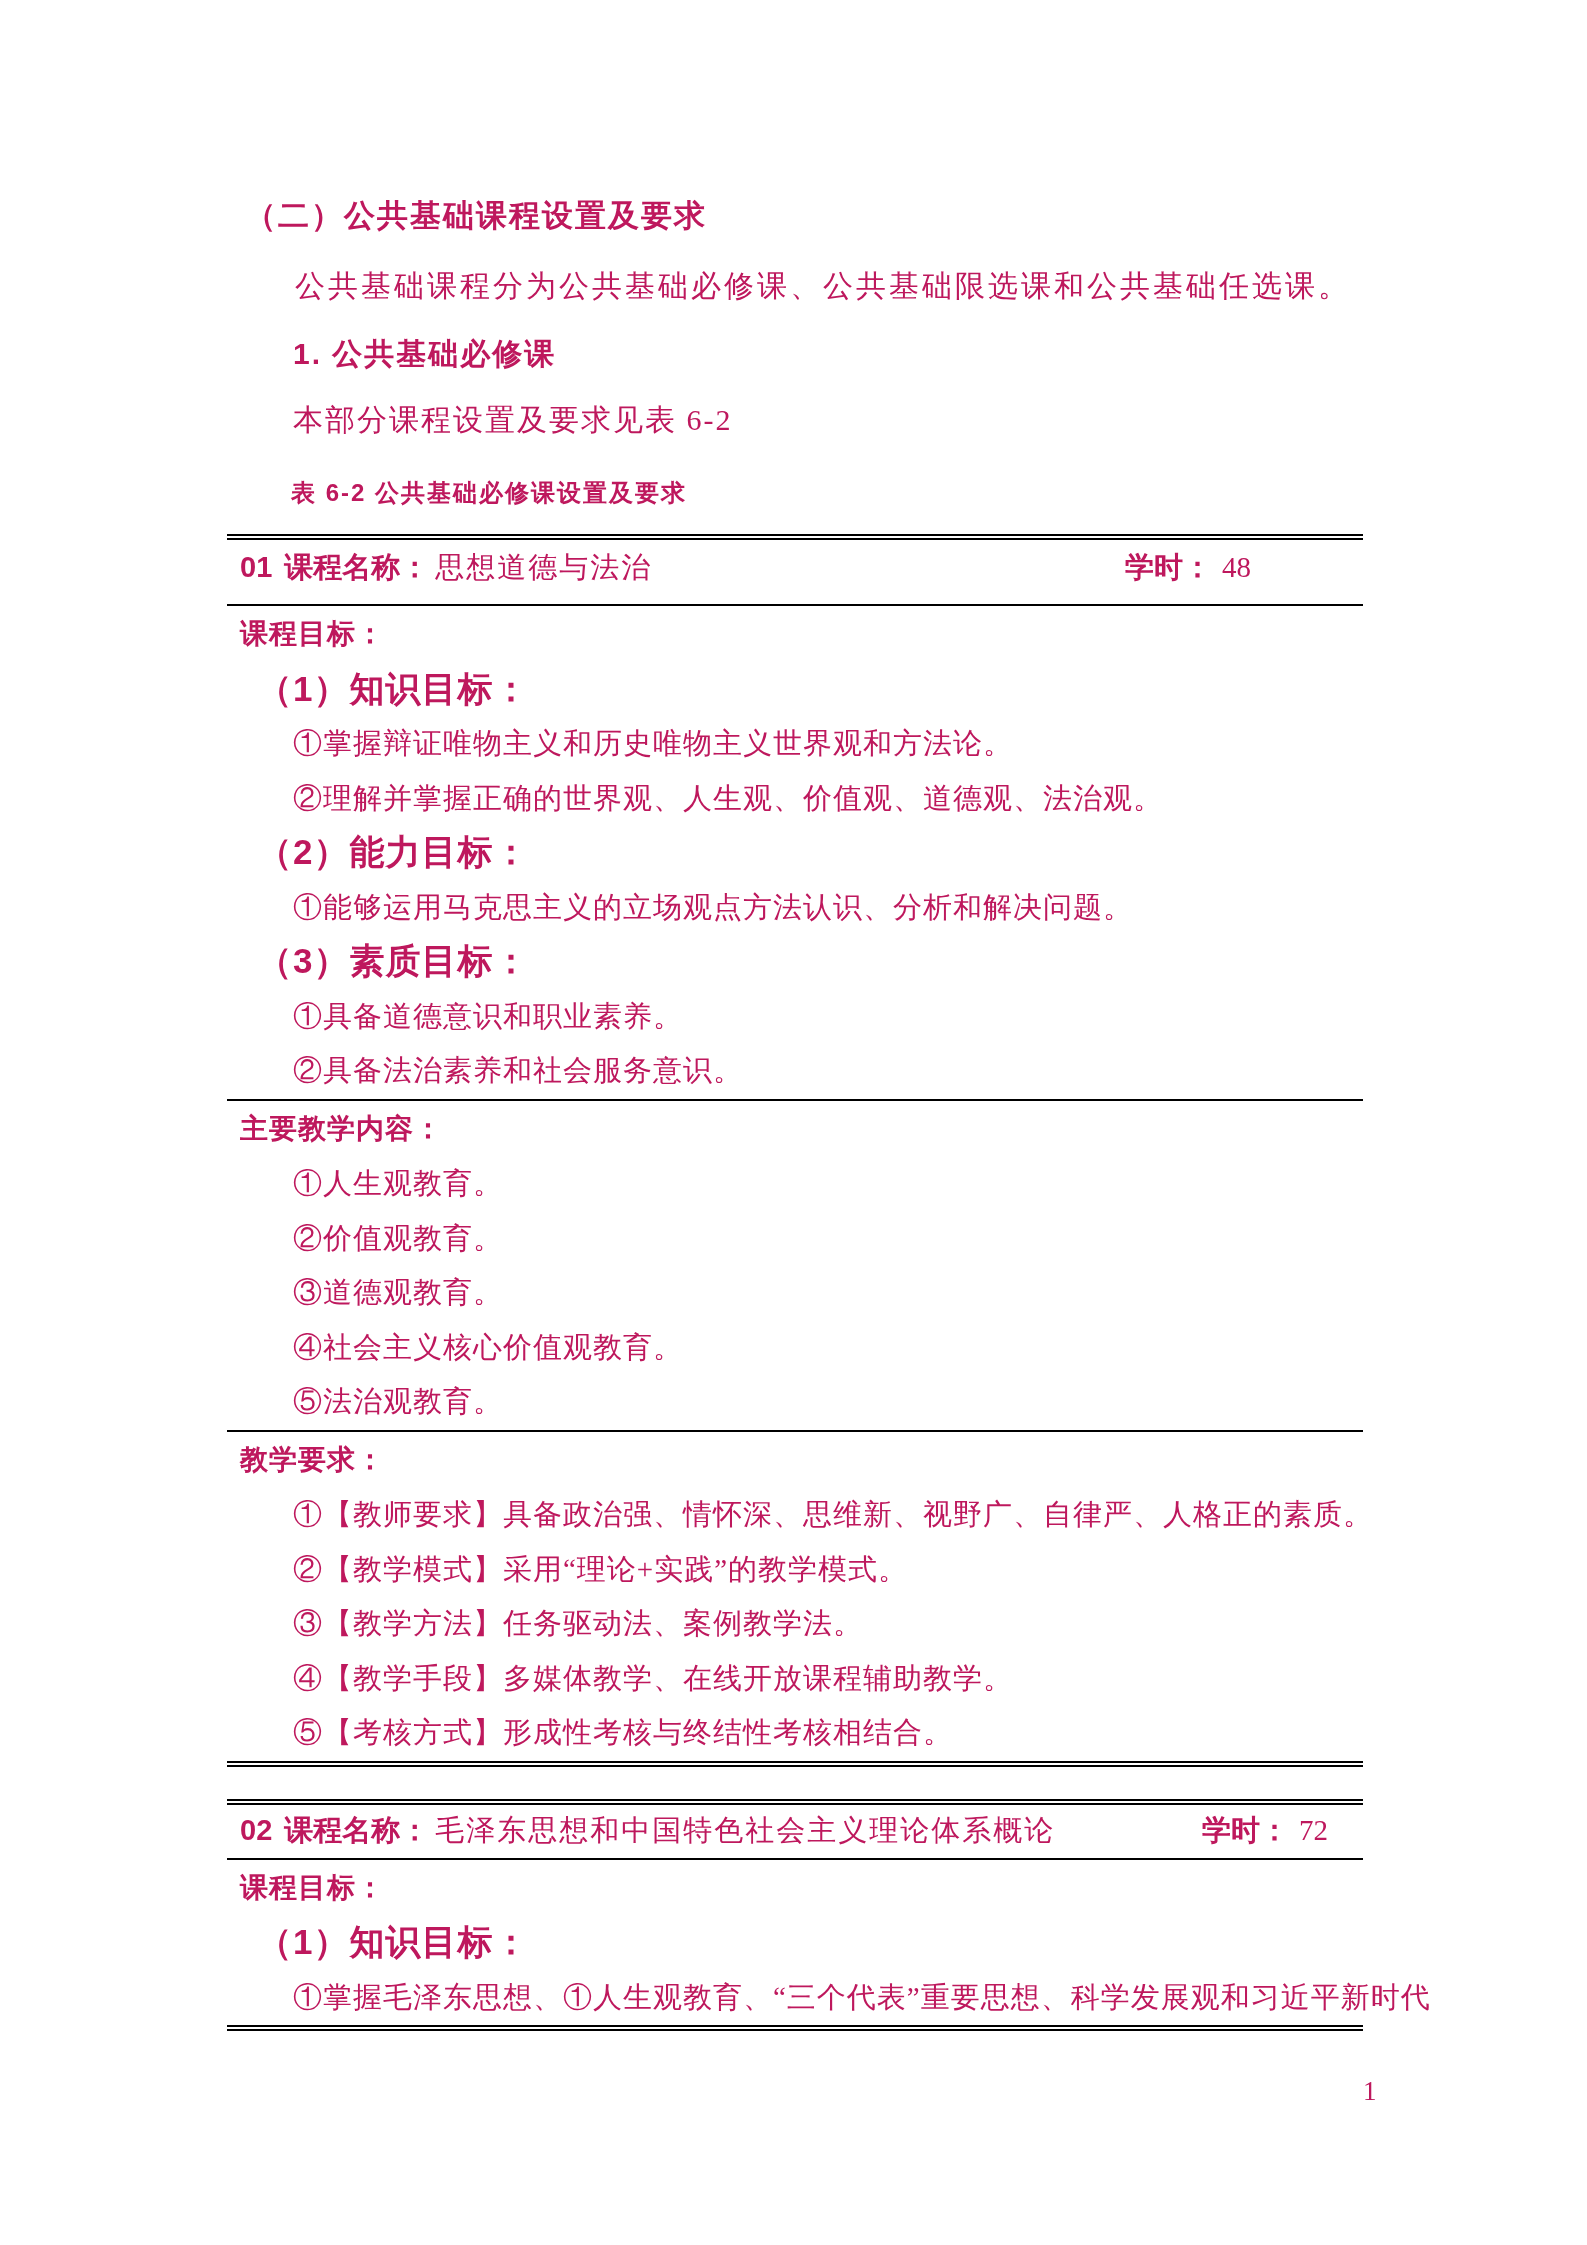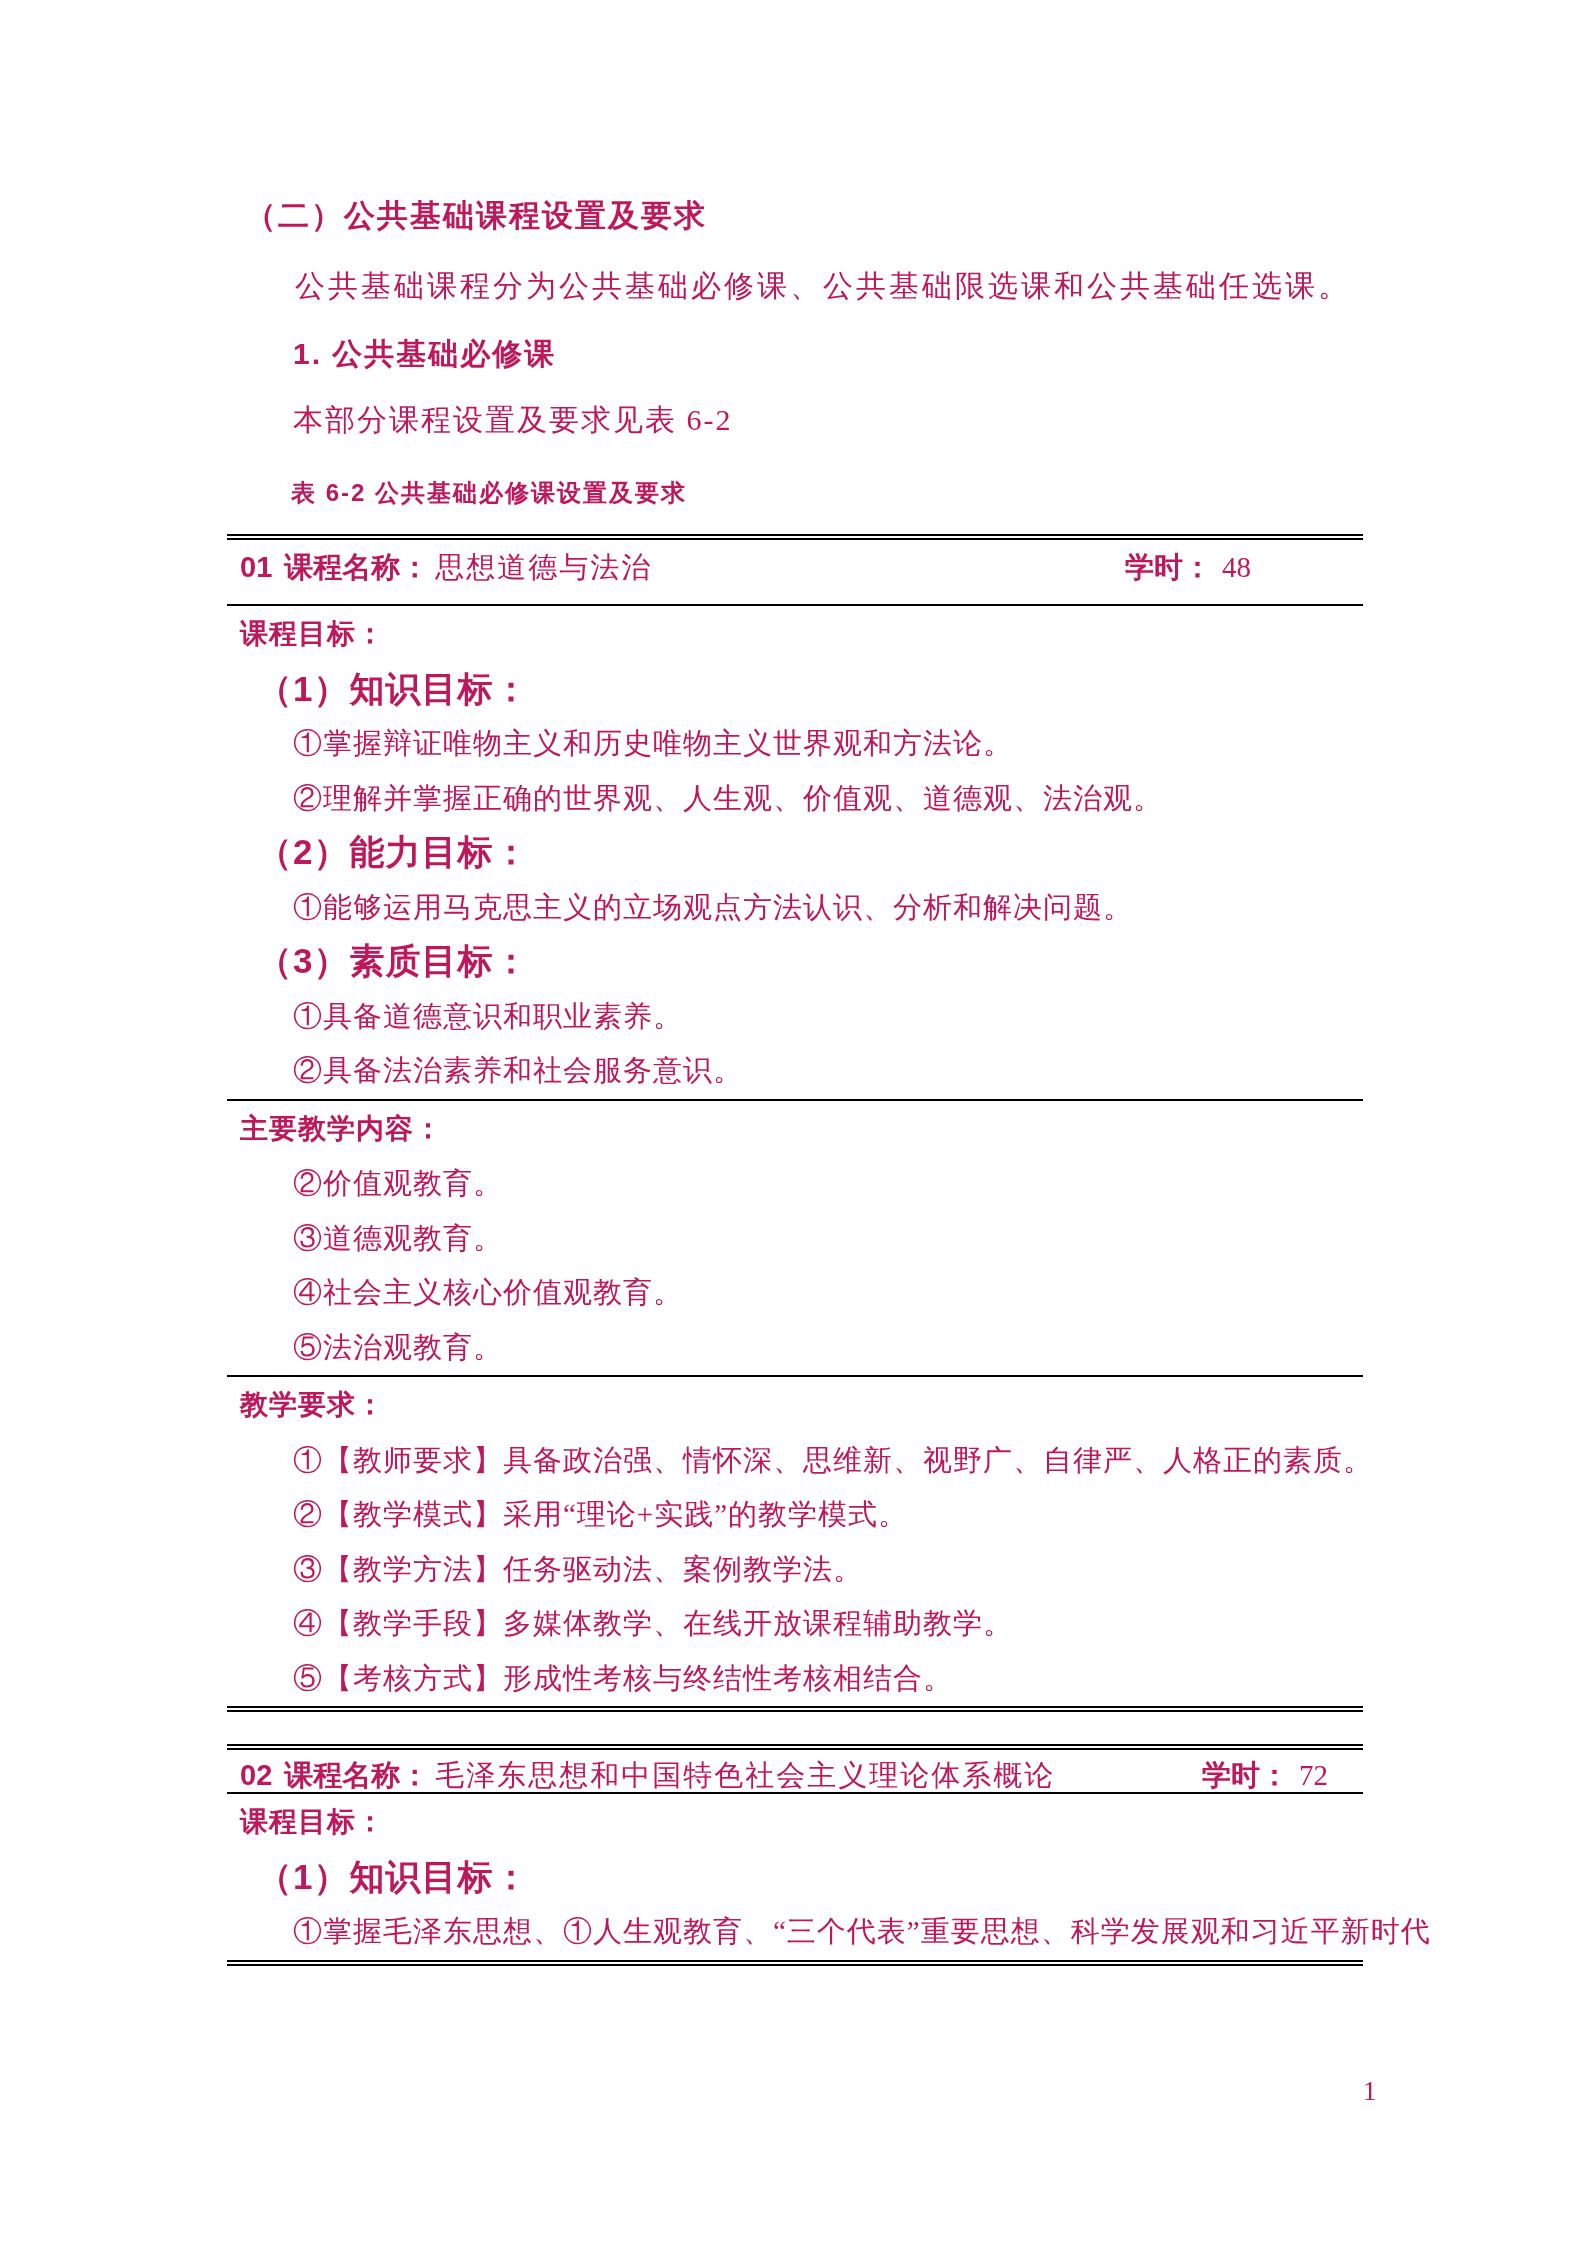--- a/index.html
+++ b/index.html
@@ -20,21 +20,21 @@
   .note      { margin:24px 0 0 66px; font-size:30px; line-height:42px; letter-spacing:2px; }
   .h-caption { margin:31px 0 0 64px; font-size:24px; line-height:42px; letter-spacing:2px;
                font-family:"Liberation Sans","DejaVu Sans",sans-serif; font-weight:bold; }
 
   .ctable { border-top:6px double #000; border-bottom:6px double #000; }
   .ctable.t1 { margin-top:20px; }
   .ctable.t2 { margin-top:32px; }
   .row + .row { border-top:2px solid #000; }
 
   .row.head { position:relative; height:64px; line-height:54px; font-size:29px; white-space:nowrap; }
-  .t2 .row.head { height:42px; line-height:50px; }
+  .t2 .row.head { height:53px; line-height:50px; }
   .row.head .no { margin-left:13px; margin-right:12px; }
   .row.head .name { margin-left:6px; letter-spacing:2px; }
   .hours { position:absolute; top:0; }
   .t1 .hours { left:898px; }
   .t2 .hours { left:975px; }
   .hours .val { margin-left:10px; }
 
   .row.body { padding:1px 0; }
   .line { line-height:54.5px; font-size:29px; letter-spacing:1px; white-space:nowrap; }
   .line.lab  { margin-left:13px; font-size:28px;
@@ -70,20 +70,21 @@
         <div class="line item">②理解并掌握正确的世界观、人生观、价值观、道德观、法治观。</div>
         <div class="line sub">（2）能力目标：</div>
         <div class="line item">①能够运用马克思主义的立场观点方法认识、分析和解决问题。</div>
         <div class="line sub">（3）素质目标：</div>
         <div class="line item">①具备道德意识和职业素养。</div>
         <div class="line item">②具备法治素养和社会服务意识。</div>
       </div>
 
       <div class="row body">
         <div class="line lab">主要教学内容：</div>
+        <div class="line item">①人生观教育。</div>
         <div class="line item">②价值观教育。</div>
         <div class="line item">③道德观教育。</div>
         <div class="line item">④社会主义核心价值观教育。</div>
         <div class="line item">⑤法治观教育。</div>
       </div>
 
       <div class="row body">
         <div class="line lab">教学要求：</div>
         <div class="line item">①【教师要求】具备政治强、情怀深、思维新、视野广、自律严、人格正的素质。</div>
         <div class="line item">②【教学模式】采用“理论+实践”的教学模式。</div>

